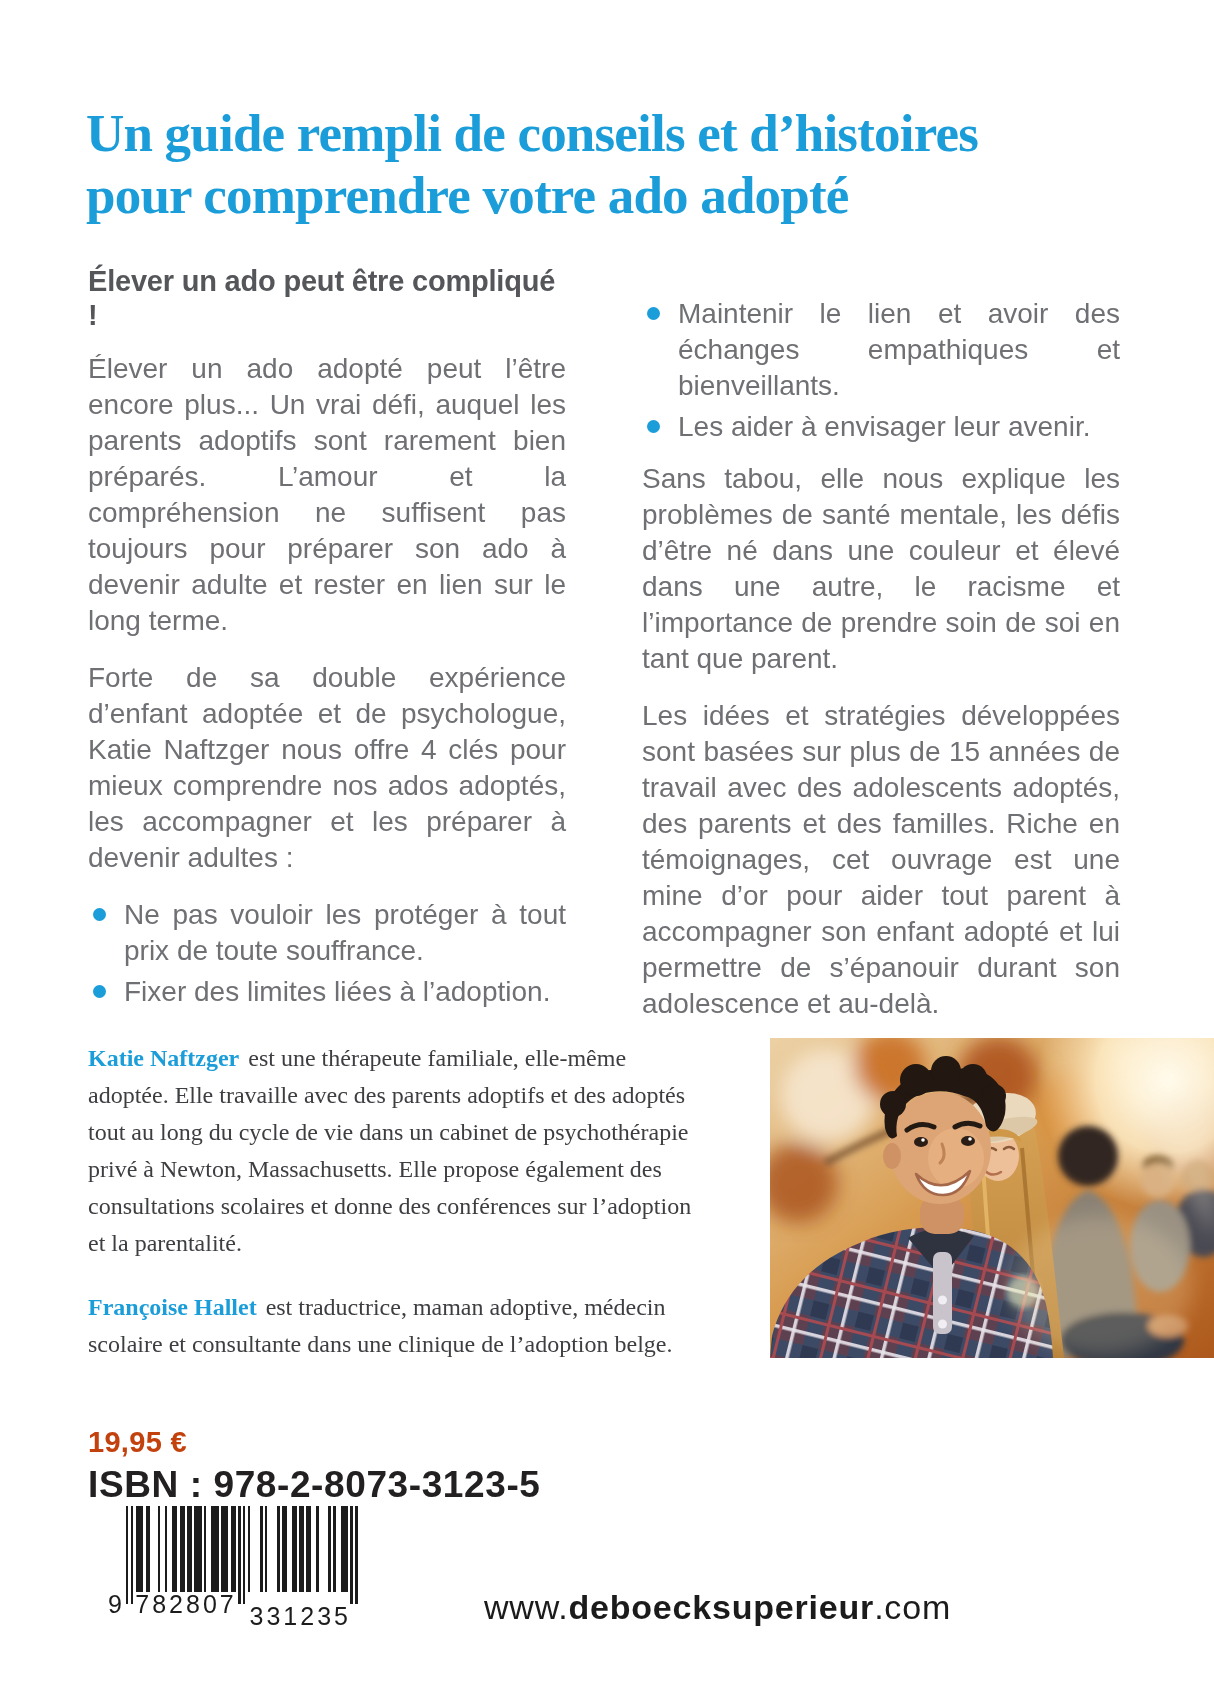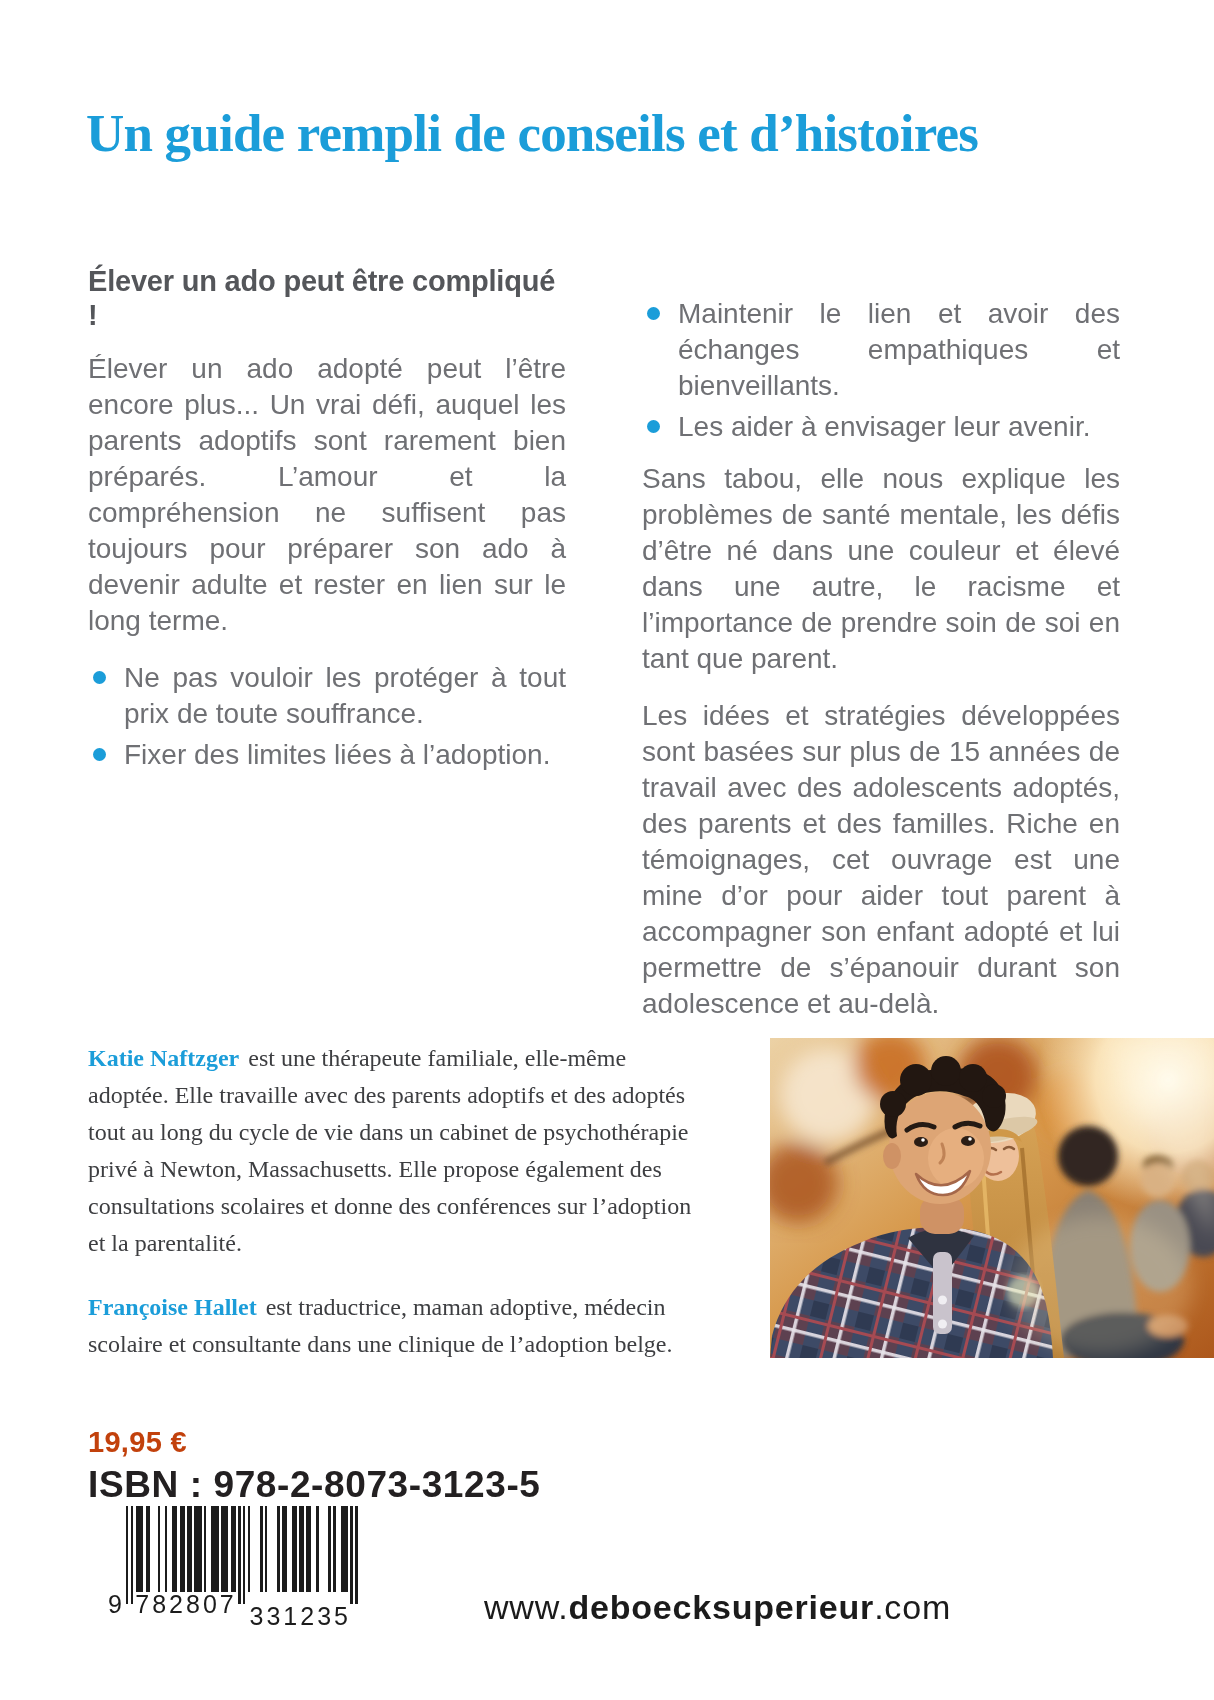--- a/index.html
+++ b/index.html
@@ -80,25 +80,27 @@
   }
   .site-bold { font-weight:700; }
 </style>
 </head>
 <body>
 
 <div class="page">
 
   <h1 class="title">
     <span class="title-line">Un guide rempli de conseils et d’histoires</span>
+    <span class="title-line">pour comprendre votre ado adopté</span>
   </h1>
 
   <section class="col col-left">
     <h2>Élever un ado peut être compliqué !</h2>
     <p>Élever un ado adopté peut l’être encore plus... Un vrai défi, auquel les parents adoptifs sont rarement bien préparés. L’amour et la compréhension ne suffisent pas toujours pour préparer son ado à devenir adulte et rester en lien sur le long terme.</p>
+    <p>Forte de sa double expérience d’enfant adoptée et de psychologue, Katie Naftzger nous offre 4 clés pour mieux comprendre nos ados adoptés, les accompagner et les préparer à devenir adultes :</p>
     <ul>
       <li>
         <span class="bullet-dot"></span>
         <span>Ne pas vouloir les protéger à tout prix de toute souffrance.</span>
       </li>
       <li>
         <span class="bullet-dot"></span>
         <span>Fixer des limites liées à l’adoption.</span>
       </li>
     </ul>

